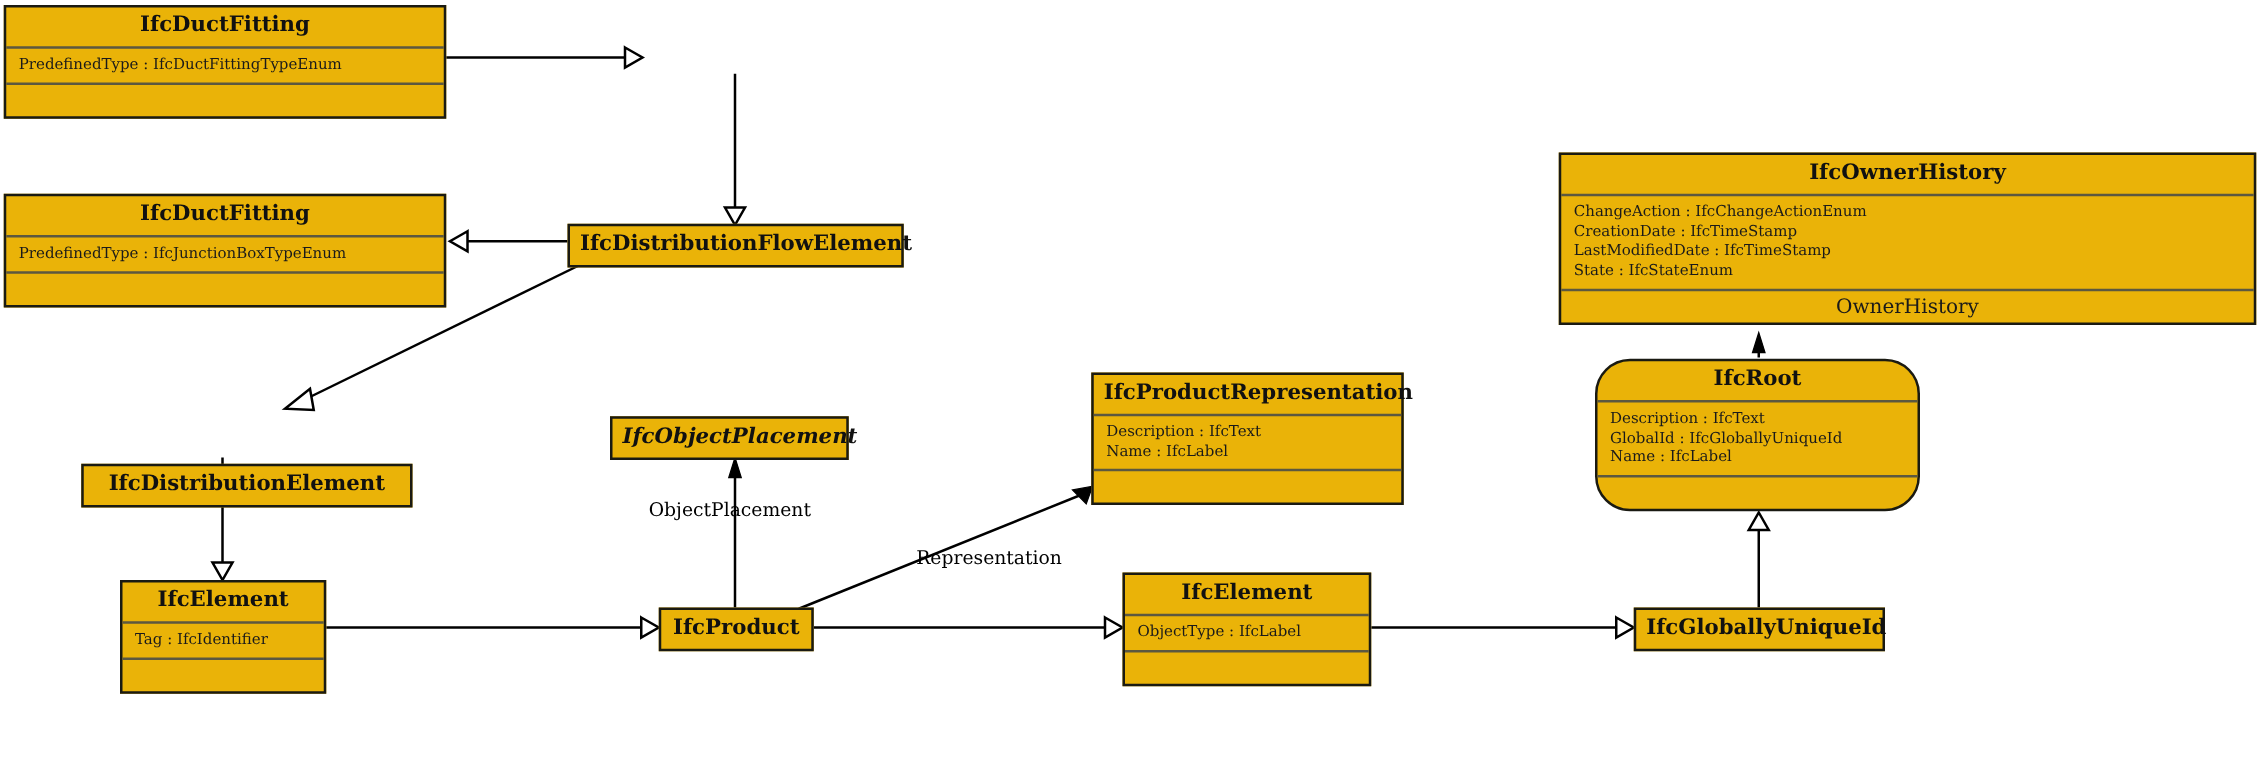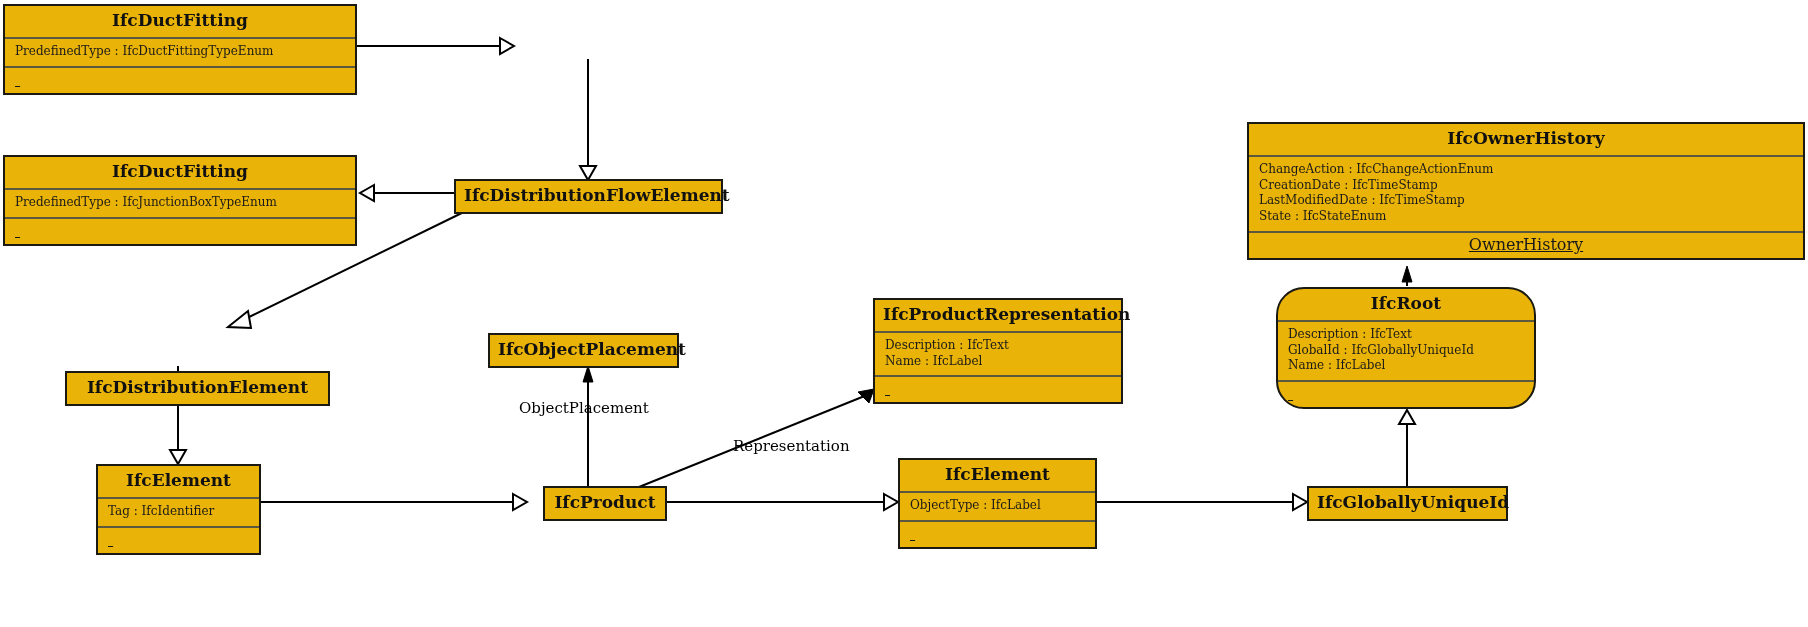--- a/index.html
+++ b/index.html
@@ -45,21 +45,20 @@
     white-space: nowrap;
   }
   .uml-attrs .row { display: block; }
   .uml-ops {
     min-height: 14px;
     padding: 2px 10px 3px 10px;
     font-size: 16px;
     color: #1a1a1a;
     line-height: 1.25;
     white-space: nowrap;
-    text-decoration: underline;
   }
   .uml-ops.centered { text-align: center; }
   .edge-label {
     position: absolute;
     font-size: 15px;
     color: #000;
     white-space: nowrap;
     font-family: "DejaVu Serif", "Liberation Serif", serif;
   }
   svg.edges {
@@ -168,21 +167,21 @@
   </div>
 
   <div class="uml-box" style="left:454px; top:179px; width:269px;">
     <div class="uml-title">IfcDistributionFlowElement</div>
   </div>
 
   <div class="uml-box" style="left:65px; top:332px; width:265px;margin-top:39px;">
     <div class="uml-title">IfcDistributionElement</div>
   </div>
 
-  <div class="uml-box" style="left:488px; top:333px; width:191px;">
+  <div class="uml-box" style="left:488px; top:333px; width:191px;font-style:italic;">
     <div class="uml-title">IfcObjectPlacement</div>
   </div>
 
   <div class="uml-box" style="left:873px; top:298px; width:250px;">
     <div class="uml-title">IfcProductRepresentation</div>
     <div class="uml-sep"></div>
     <div class="uml-attrs">
       <span class="row">Description : IfcText</span>
       <span class="row">Name : IfcLabel</span>
     </div>
@@ -218,21 +217,21 @@
   <div class="uml-box" style="left:96px; top:464px; width:165px;">
     <div class="uml-title">IfcElement</div>
     <div class="uml-sep"></div>
     <div class="uml-attrs">
       <span class="row">Tag : IfcIdentifier</span>
     </div>
     <div class="uml-sep"></div>
     <div class="uml-ops">&nbsp;</div>
   </div>
 
-  <div class="uml-box" style="left:527px; top:486px; width:124px;margin-left:16px;">
+  <div class="uml-box" style="left:527px; top:486px; width:124px;">
     <div class="uml-title">IfcProduct</div>
   </div>
 
   <div class="uml-box" style="left:898px; top:458px; width:199px;">
     <div class="uml-title">IfcElement</div>
     <div class="uml-sep"></div>
     <div class="uml-attrs">
       <span class="row">ObjectType : IfcLabel</span>
     </div>
     <div class="uml-sep"></div>

